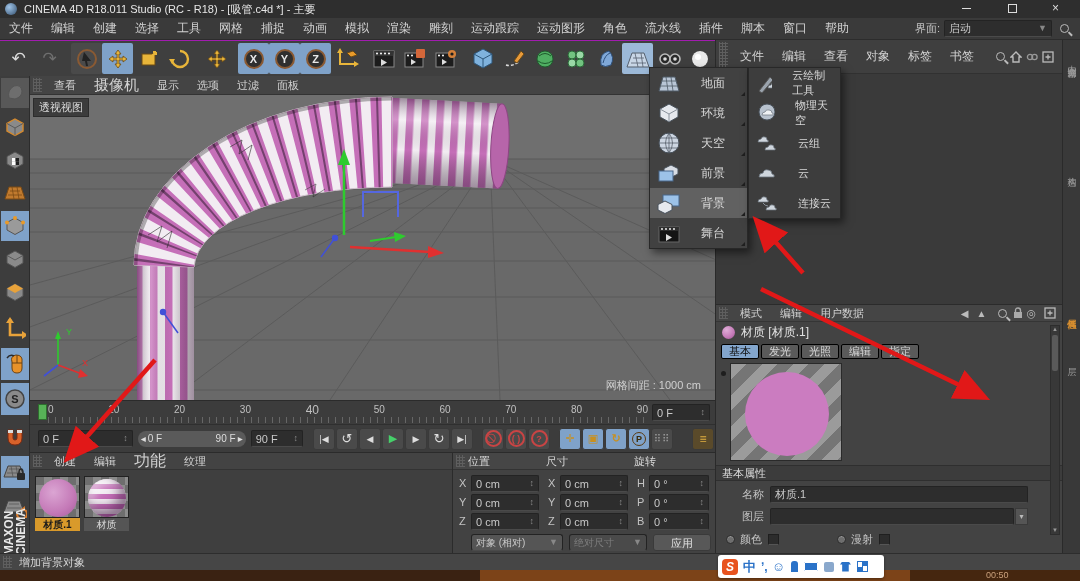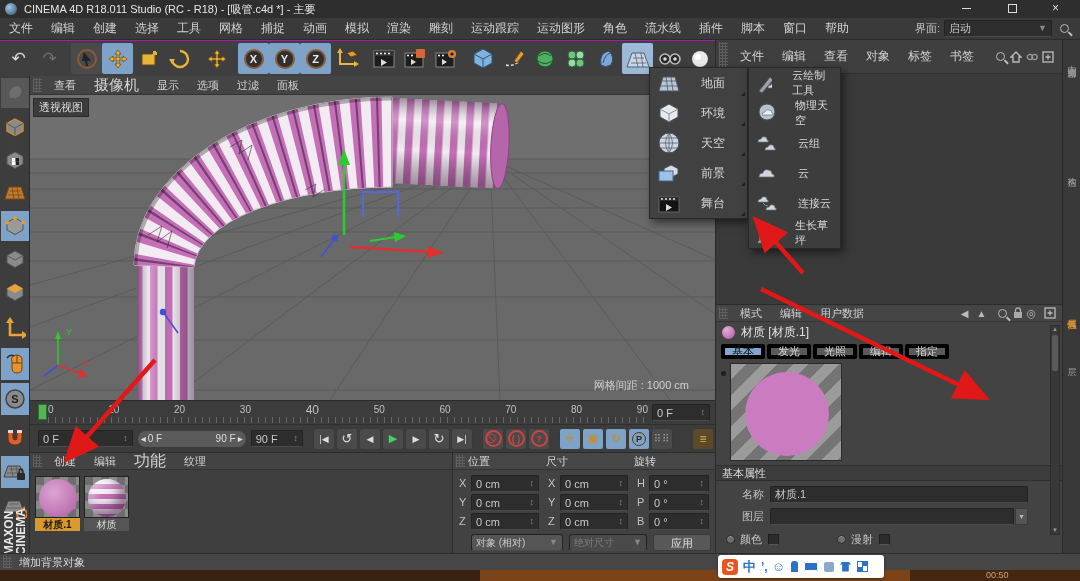--- a/index.html
+++ b/index.html
@@ -11,21 +11,21 @@
 .handle{width:9px;align-self:stretch;margin:2px 3px;background-image:repeating-linear-gradient(0deg,#5f5f5f 0 1px,transparent 1px 3px),repeating-linear-gradient(90deg,#5f5f5f 0 1px,transparent 1px 3px)}
 .tbtn{width:31px;height:31px;margin:1px 0;border-radius:2px;display:flex;align-items:center;justify-content:center;position:relative;flex:none}
 .tbtn.on{background:#7fa2c9}
 .tbtn.pressed{background:#9cb9d8}
 .sep{width:6px;flex:none}
 .field{height:17px;background:#2d2d2d;border:1px solid #232323;border-bottom-color:#4a4a4a;color:#c9c9c9;font-size:11px;display:flex;align-items:center;padding:0 4px;border-radius:2px}
 .spin{margin-left:auto;color:#888;font-size:9px;line-height:1}
 .pbtn{width:22px;height:22px;background:#4a4a4a;border:1px solid #3a3a3a;border-radius:3px;color:#ddd;display:flex;align-items:center;justify-content:center;font-size:11px;margin-right:1px;flex:none}
 .pbtn.blue{background:#7fa2c9;color:#2b2b2b}
 .ring{width:17px;height:17px;border:2px solid #c94444;border-radius:50%;color:#c94444;font-size:9px;display:flex;align-items:center;justify-content:center;font-weight:bold}
-.tab{height:15px;padding:0 7px;background:#5a5a5a;color:#d4d4d4;font-size:11px;margin-right:2px;display:flex;align-items:center;border:4px solid #000000;border-radius:2px}
+.tab{height:15px;padding:0 7px;background:#5a5a5a;color:#d4d4d4;font-size:11px;margin-right:2px;display:flex;align-items:center;border:1px solid #000000;border-radius:2px}
 .tab.on{background:#83a6cd;color:#101010}
 .menu-panel{background:#414141;border:1px solid #282828;box-shadow:3px 4px 8px rgba(0,0,0,.5);z-index:50}
 .menu-row{height:30px;display:flex;align-items:center;gap:20px;padding:0 7px;color:#d8d8d8;font-size:12px;position:relative}
 .menu-row.hl{background:#616161}
 .corner{position:absolute;right:2px;bottom:2px;width:0;height:0;border-left:4px solid transparent;border-bottom:4px solid #1f1f1f}
 .vtext{writing-mode:vertical-rl;font-size:9px;color:#9a9a9a;letter-spacing:1px;line-height:1}
 .chk{width:11px;height:11px;background:#2c2c2c;border:1px solid #1f1f1f;border-bottom-color:#555;display:flex;align-items:center;justify-content:center;color:#eee;font-size:9px}
 .led{width:9px;height:9px;border-radius:50%;background:#6e6e6e;border:1px solid #2a2a2a;box-shadow:inset 0 1px 1px rgba(255,255,255,.3)}
 .lbl{color:#c3c3c3;font-size:11px}
 .thumb{width:45px;text-align:center;margin-right:4px}
@@ -413,21 +413,21 @@
           <line x1="28" y1="270" x2="28" y2="242" stroke="#2ecb2e" stroke-width="1.6"></line>
             <path d="M25,244 L28,236 L31,244 Z" fill="#2ecb2e"></path>
           <line x1="28" y1="270" x2="52" y2="279" stroke="#e03030" stroke-width="1.6"></line>
             <path d="M50,274 L58,281 L48,283 Z" fill="#e03030"></path>
           <line x1="28" y1="270" x2="14" y2="281" stroke="#4050d8" stroke-width="1.6"></line>
         </g>
         <text x="36" y="240" font-size="9" fill="#2ecb2e">Y</text>
         <text x="52" y="271" font-size="9" fill="#e03030">X</text>
       </svg>
       <div class="abs" style="left:3px;top:3px;background:#3c3c3c;border:1px solid #2c2c2c;padding:1px 5px;font-size:11px;color:#d8d8d8">透视视图</div>
-      <div class="abs" style="right:26px;top:283px;font-size:11px;color:#cfcfcf">网格间距 : 1000 cm</div>
+      <div class="abs" style="right:14px;top:283px;font-size:11px;color:#cfcfcf">网格间距 : 1000 cm</div>
     </div>
   </div>
 
   <div class="abs" style="left:30px;top:400px;width:685px;height:24px;background:#3c3c3c;border-top:1px solid #2b2b2b">
     <div class="abs" style="left:8px;top:3px;width:9px;height:16px;background:#57b357;border:1px solid #2e6e2e"></div>
     <div class="abs row" style="left:18px;top:2px;width:600px;height:13px;justify-content:space-between">
       <span style="font-size:10px;color:#c0c0c0">0</span>
       <span style="font-size:10px;color:#c0c0c0">10</span>
       <span style="font-size:10px;color:#c0c0c0">20</span>
       <span style="font-size:10px;color:#c0c0c0">30</span>
@@ -756,20 +756,28 @@
         <span class="corner"></span>
     </div>
     <div class="menu-row">
       <svg width="24" height="22">
           <path d="M14,3 L21,6.5 L21,12 L14,15.5 L7,12 L7,6.5 Z" fill="#d8dde4" stroke="#49525c"></path>
           <rect x="2" y="9" width="14" height="10" fill="#9cc2e8" stroke="#48678a"></rect>
         </svg>
       <span>前景</span>
         <span class="corner"></span>
     </div>
+    <div class="menu-row hl">
+      <svg width="24" height="22">
+          <rect x="6" y="3" width="16" height="11" fill="#9cc2e8" stroke="#48678a"></rect>
+          <path d="M8,9 L15,12.5 L15,18 L8,21.5 L1,18 L1,12.5 Z" fill="#e6e9ee" stroke="#49525c"></path>
+        </svg>
+      <span>背景</span>
+        <span class="corner"></span>
+    </div>
     <div class="menu-row">
       <svg width="24" height="22">
           <rect x="2" y="5" width="20" height="15" fill="#141414" stroke="#666"></rect>
           <path d="M2,5 L22,5 L21,9 L3,9 Z" fill="#2e2e2e"></path>
           <circle cx="5" cy="7" r="0.9" fill="#fff"></circle>
           <circle cx="9" cy="7" r="0.9" fill="#fff"></circle>
           <circle cx="13" cy="7" r="0.9" fill="#fff"></circle>
           <circle cx="17" cy="7" r="0.9" fill="#fff"></circle>
           <path d="M9,12 L15,15.5 L9,19 Z" fill="#ddd"></path>
         </svg>
@@ -806,27 +814,20 @@
         </svg>
       <span>云</span>
     </div>
     <div class="menu-row" style="font-size:11px">
       <svg width="22" height="22">
           <path d="M2,10 Q2,7 5,7 Q6,4 9,5 Q11,5 11,8 Q13,8 12,10 Z" fill="#cfd6dd" stroke="#6a737d" stroke-width="0.7"></path>
           <path d="M10,18 Q10,15 13,15 Q14,12 17,13 Q19,13 19,16 Q21,16 20,18 Z" fill="#cfd6dd" stroke="#6a737d" stroke-width="0.7"></path>
           <path d="M7,11 Q9,14 12,14" stroke="#8a929c" fill="none"></path>
         </svg>
       <span>连接云</span>
-    </div>
-    <div class="menu-row" style="font-size:11px">
-      <svg width="22" height="22">
-          <path d="M4,20 Q5,12 3,8 M8,20 Q9,10 7,5 M12,20 Q12,11 14,6 M16,20 Q17,13 19,9" stroke="#aab4a0" stroke-width="1.4" fill="none"></path>
-          <rect x="2" y="19" width="18" height="2" fill="#8a929c"></rect>
-        </svg>
-      <span>生长草坪</span>
     </div>
   </div>
 
   <div class="abs row" style="left:0;top:553px;width:1080px;height:17px;background:#464646;border-top:1px solid #2d2d2d">
     <span class="handle"></span>
     <span style="font-size:11px;color:#d5d5d5;margin-left:4px">增加背景对象</span>
   </div>
 
   <div class="abs" style="left:0;top:570px;width:1080px;height:11px;background:linear-gradient(90deg,#3a2212 0 480px,#7c4318 480px 910px,#45260f 910px 1080px)">
     <span style="position:absolute;left:986px;top:0;font-size:9px;color:#caa07c">00:50</span>

